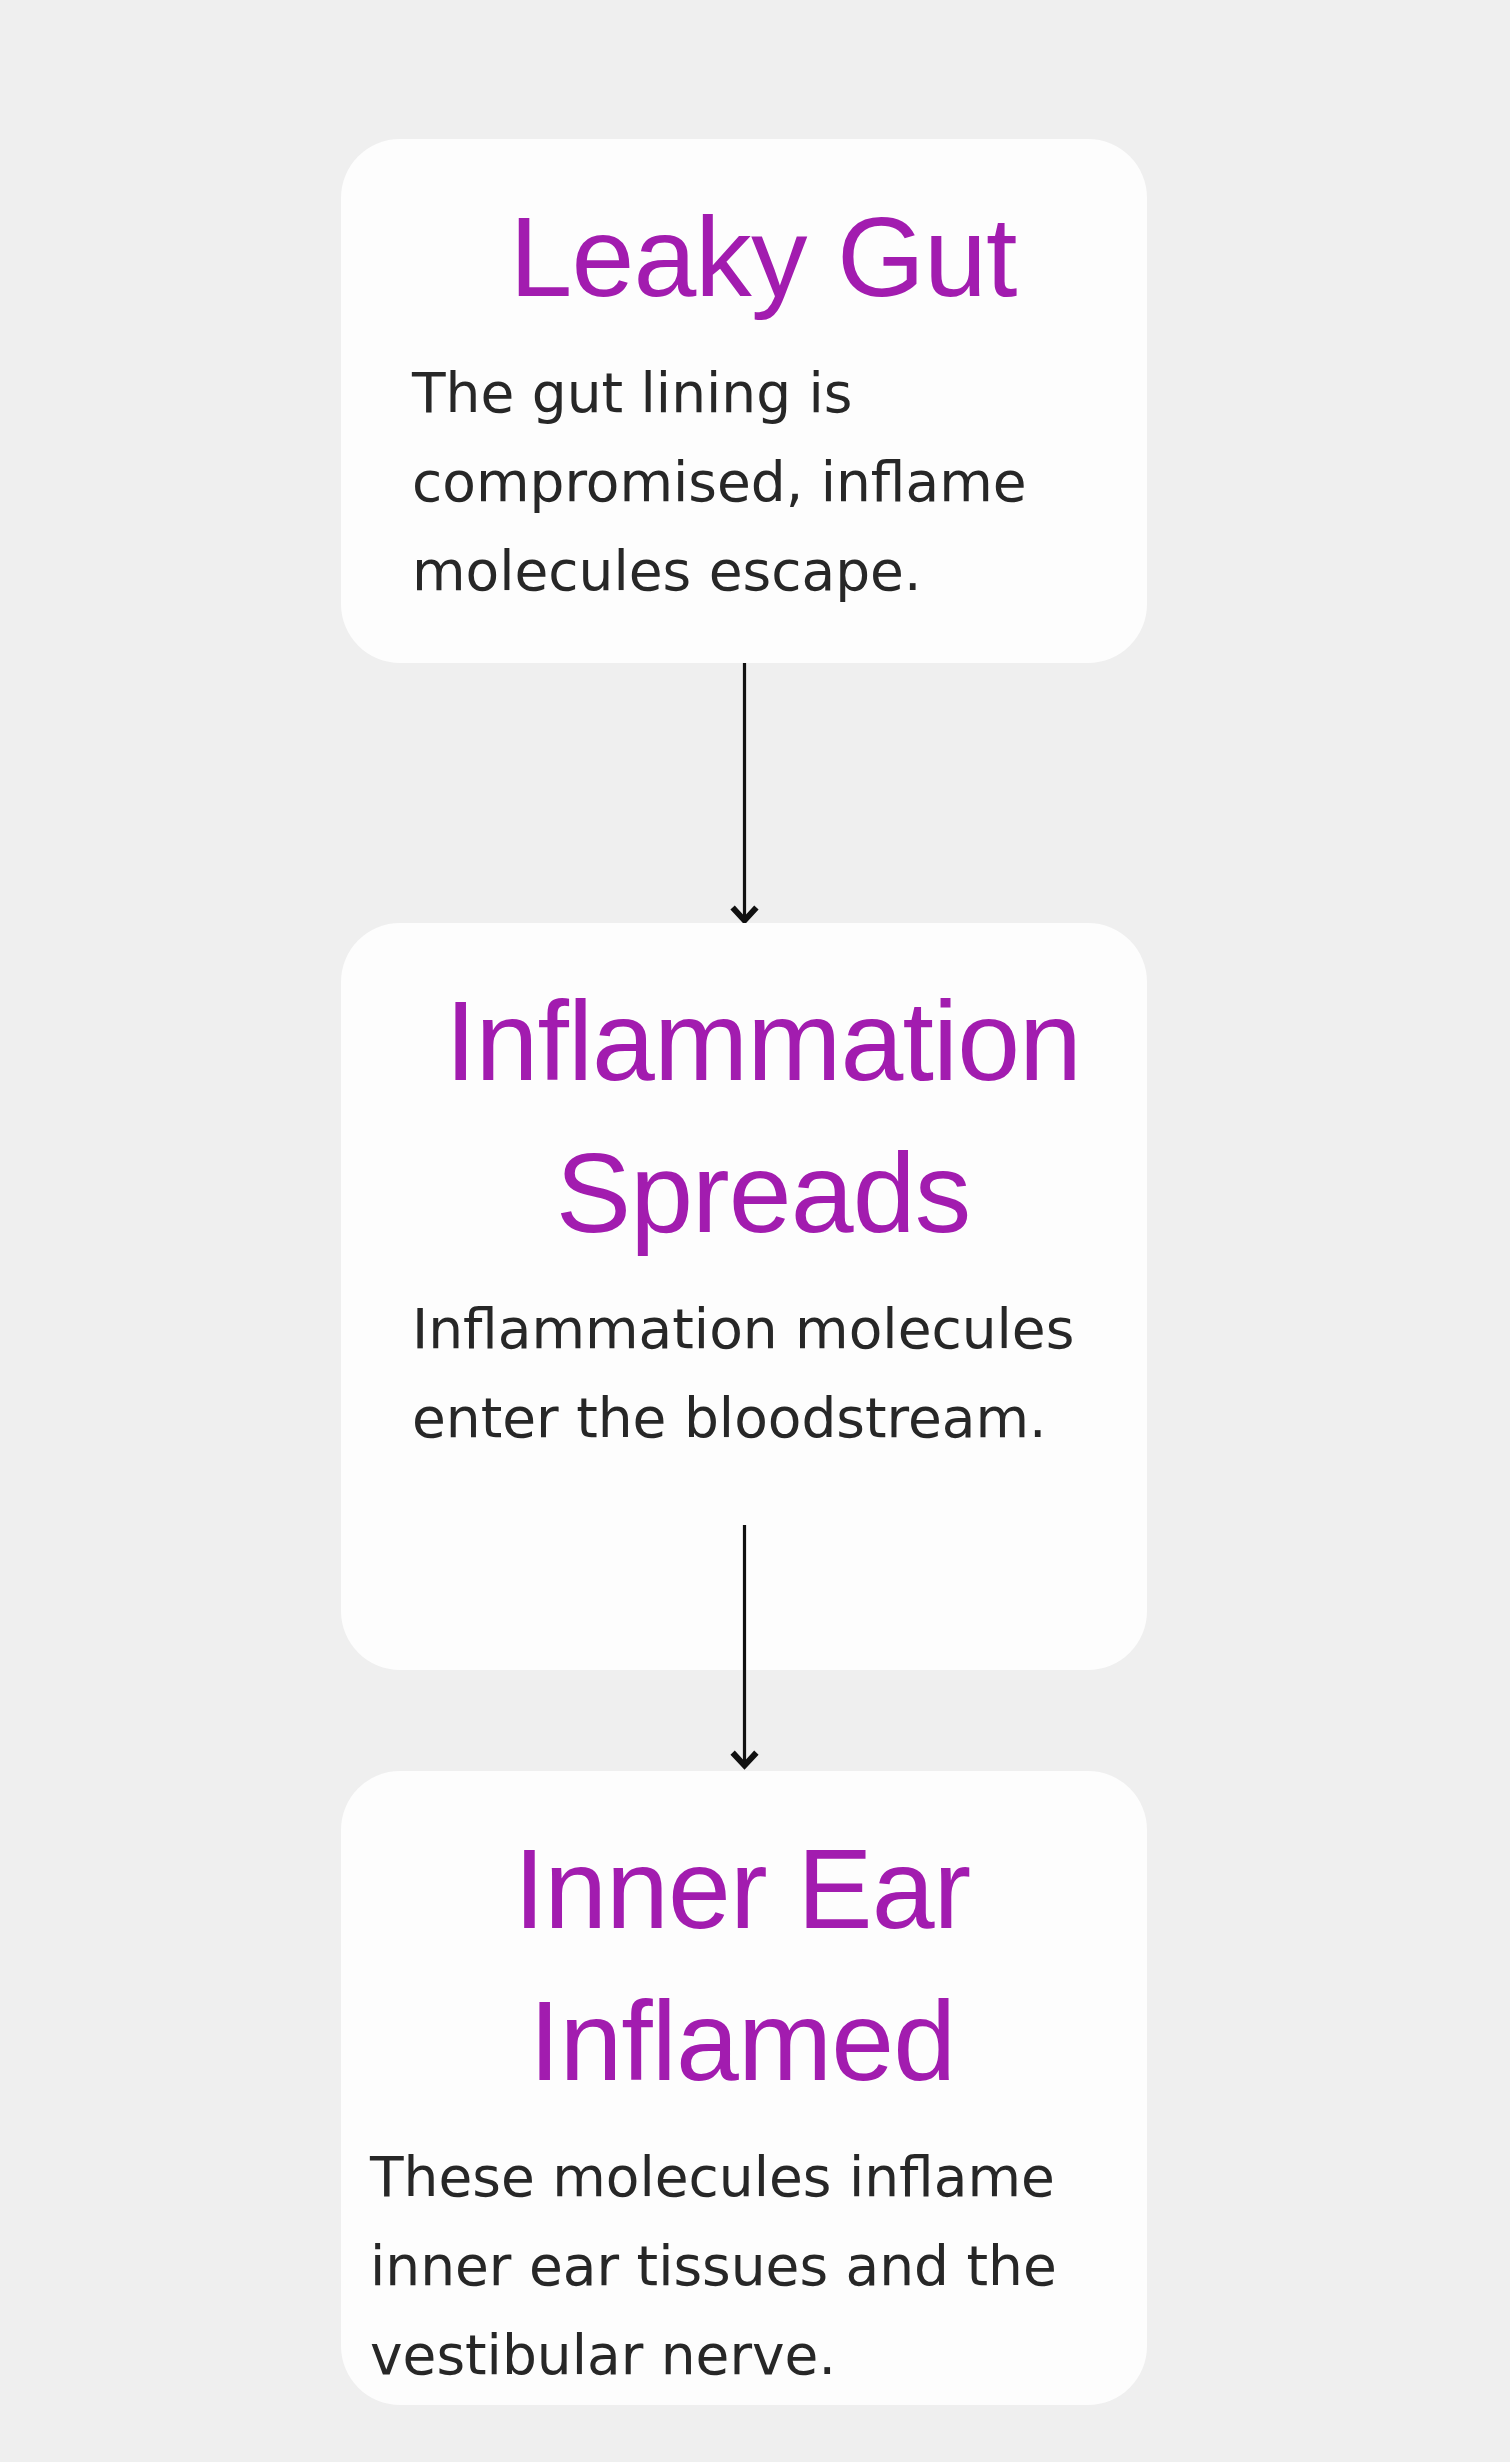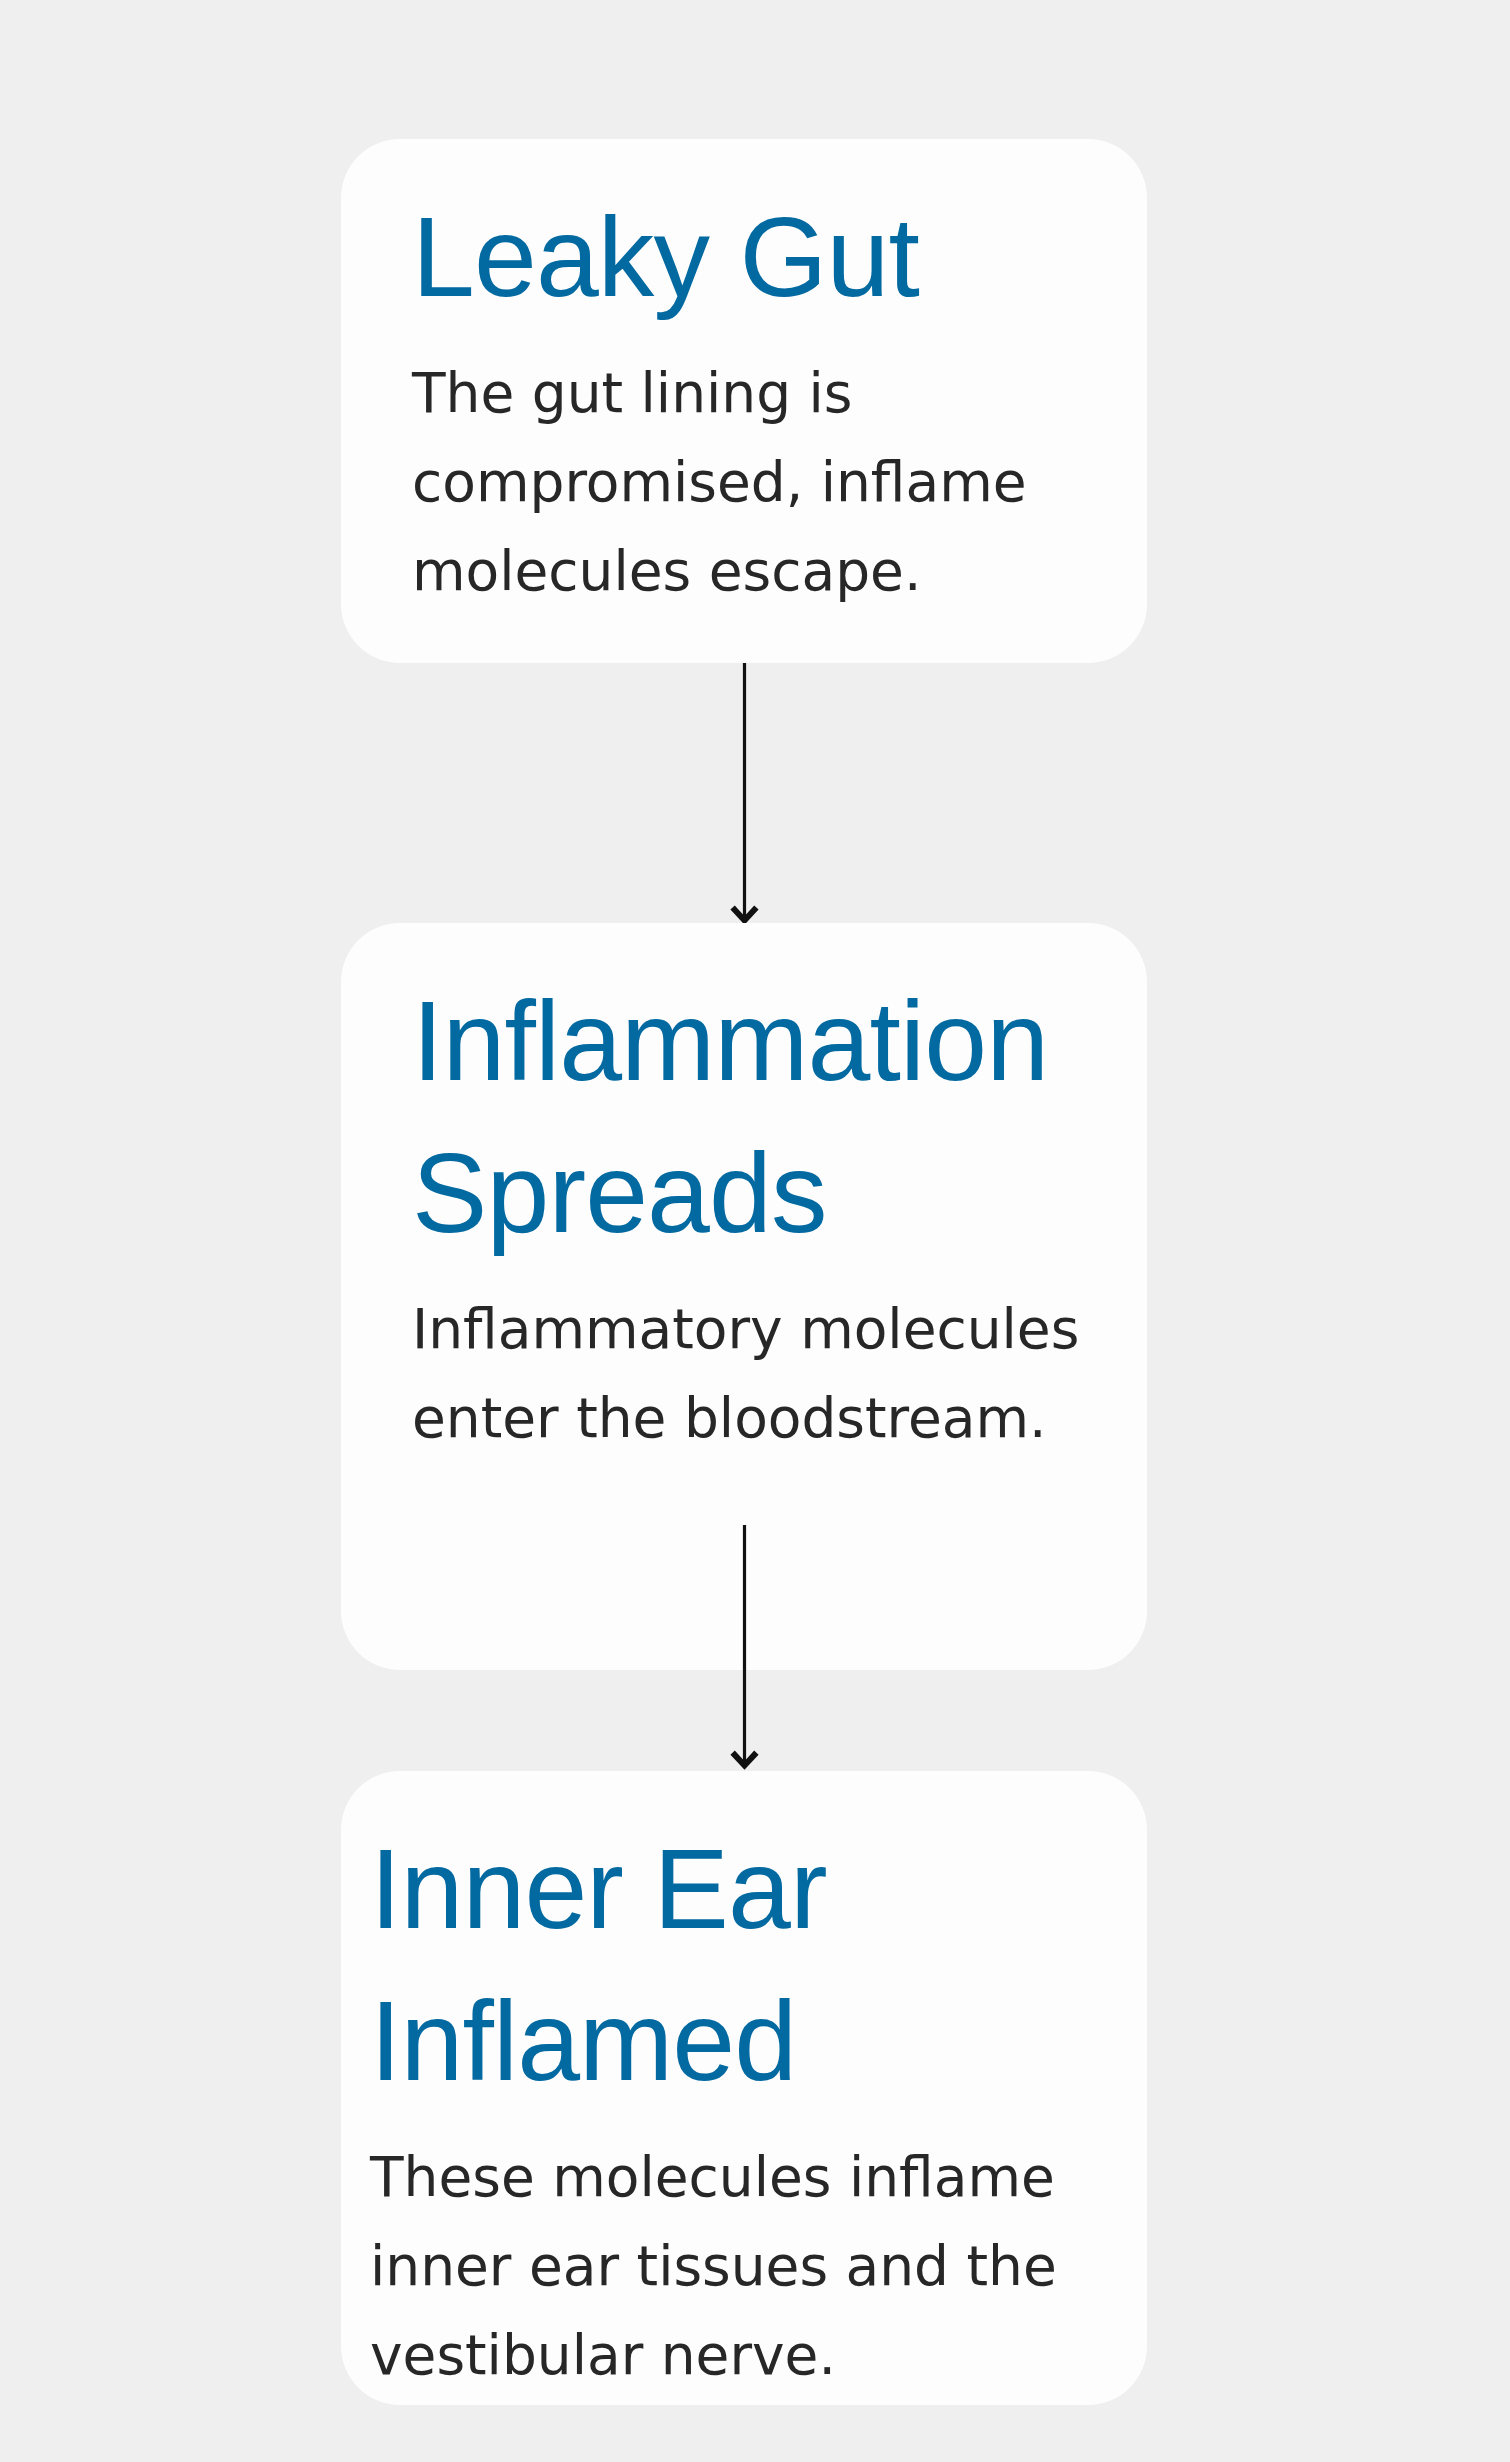--- a/index.html
+++ b/index.html
@@ -27,22 +27,23 @@
   .step-card.pos-1 { top: 139px;  height: 524px; }
   .step-card.pos-2 { top: 923px; height: 747px; }
   .step-card.pos-3 { top: 1771px; height: 634px; padding-left: 29px; }
   .step-title {
     margin: 0;
     font-family: "Liberation Sans", sans-serif;
     font-weight: 400;
     font-size: 113px;
     line-height: 152px;
     letter-spacing: -0.9px;
-    color: #0369a1;
+    color: #a21caf;
     white-space: pre;
+    text-align: center;
   }
   .step-desc {
     margin: 15.5px 0 0 0;
     font-family: "DejaVu Sans", sans-serif;
     font-weight: 400;
     font-size: 55px;
     line-height: 89px;
     color: #272727;
     white-space: pre;
   }
@@ -68,21 +69,21 @@
   </section>
 
   <svg class="flow-arrow pos-1" viewBox="0 0 36 286" xmlns="http://www.w3.org/2000/svg" aria-hidden="true">
     <line x1="18" y1="0" x2="18" y2="280" stroke="#111111" stroke-width="3.5"></line>
     <polyline points="5,267 18,281 31,267" fill="none" stroke="#111111" stroke-width="6.5"></polyline>
   </svg>
 
   <section class="step-card pos-2">
     <h1 class="step-title">Inflammation
 Spreads</h1>
-    <p class="step-desc">Inflammatory molecules
+    <p class="step-desc">Inflammation molecules
 enter the bloodstream.</p>
   </section>
 
   <svg class="flow-arrow pos-2" viewBox="0 0 36 268" xmlns="http://www.w3.org/2000/svg" aria-hidden="true">
     <line x1="18" y1="0" x2="18" y2="262" stroke="#111111" stroke-width="3.5"></line>
     <polyline points="5,249 18,263 31,249" fill="none" stroke="#111111" stroke-width="6.5"></polyline>
   </svg>
 
   <section class="step-card pos-3">
     <h1 class="step-title">Inner Ear

